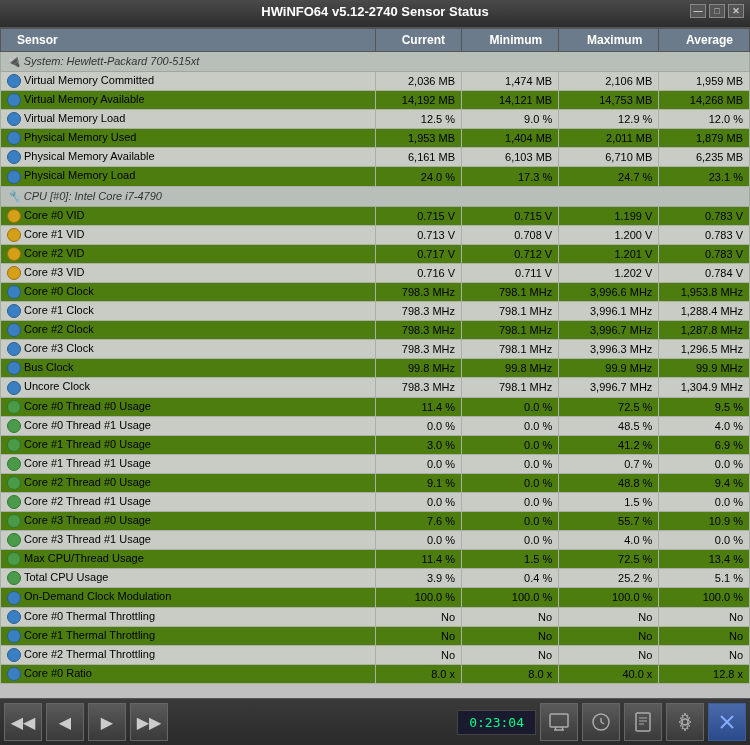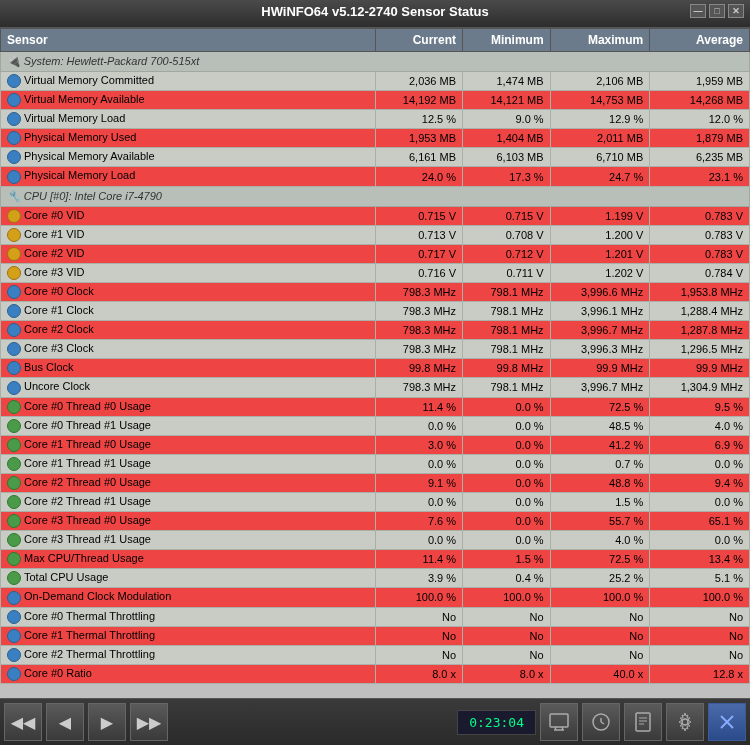--- a/index.html
+++ b/index.html
@@ -51,31 +51,31 @@
       border-collapse: collapse;
       background: #c8d0c8;
     }
 
     thead tr {
       background: #6b7b8b;
       color: #fff;
     }
 
     thead th {
-      padding: 4px 6px;
+      padding: 4px 16px;
       border: 1px solid #555;
       font-weight: bold;
       font-size: 12px;
     }
 
     thead th:first-child { text-align: left; }
     thead th:not(:first-child) { text-align: right; }
 
     tbody tr {
-      background: #ef4444;
+      background: #4d7c0f;
     }
     tbody tr:nth-child(even) {
       background: #c8ccc4;
     }
     tbody tr.section-header {
       background: #b8bfb8;
       font-style: italic;
       font-size: 11px;
       color: #333;
       margin-top: 48px;
@@ -326,21 +326,21 @@
           <td>0.0 %</td>
           <td>0.0 %</td>
           <td>1.5 %</td>
           <td>0.0 %</td>
         </tr>
         <tr>
           <td><span class="sensor-icon icon-green"></span>Core #3 Thread #0 Usage</td>
           <td>7.6 %</td>
           <td>0.0 %</td>
           <td>55.7 %</td>
-          <td>65.1 %</td>
+          <td>10.9 %</td>
         </tr>
         <tr>
           <td><span class="sensor-icon icon-green"></span>Core #3 Thread #1 Usage</td>
           <td>0.0 %</td>
           <td>0.0 %</td>
           <td>4.0 %</td>
           <td>0.0 %</td>
         </tr>
         <tr>
           <td><span class="sensor-icon icon-green"></span>Max CPU/Thread Usage</td>

